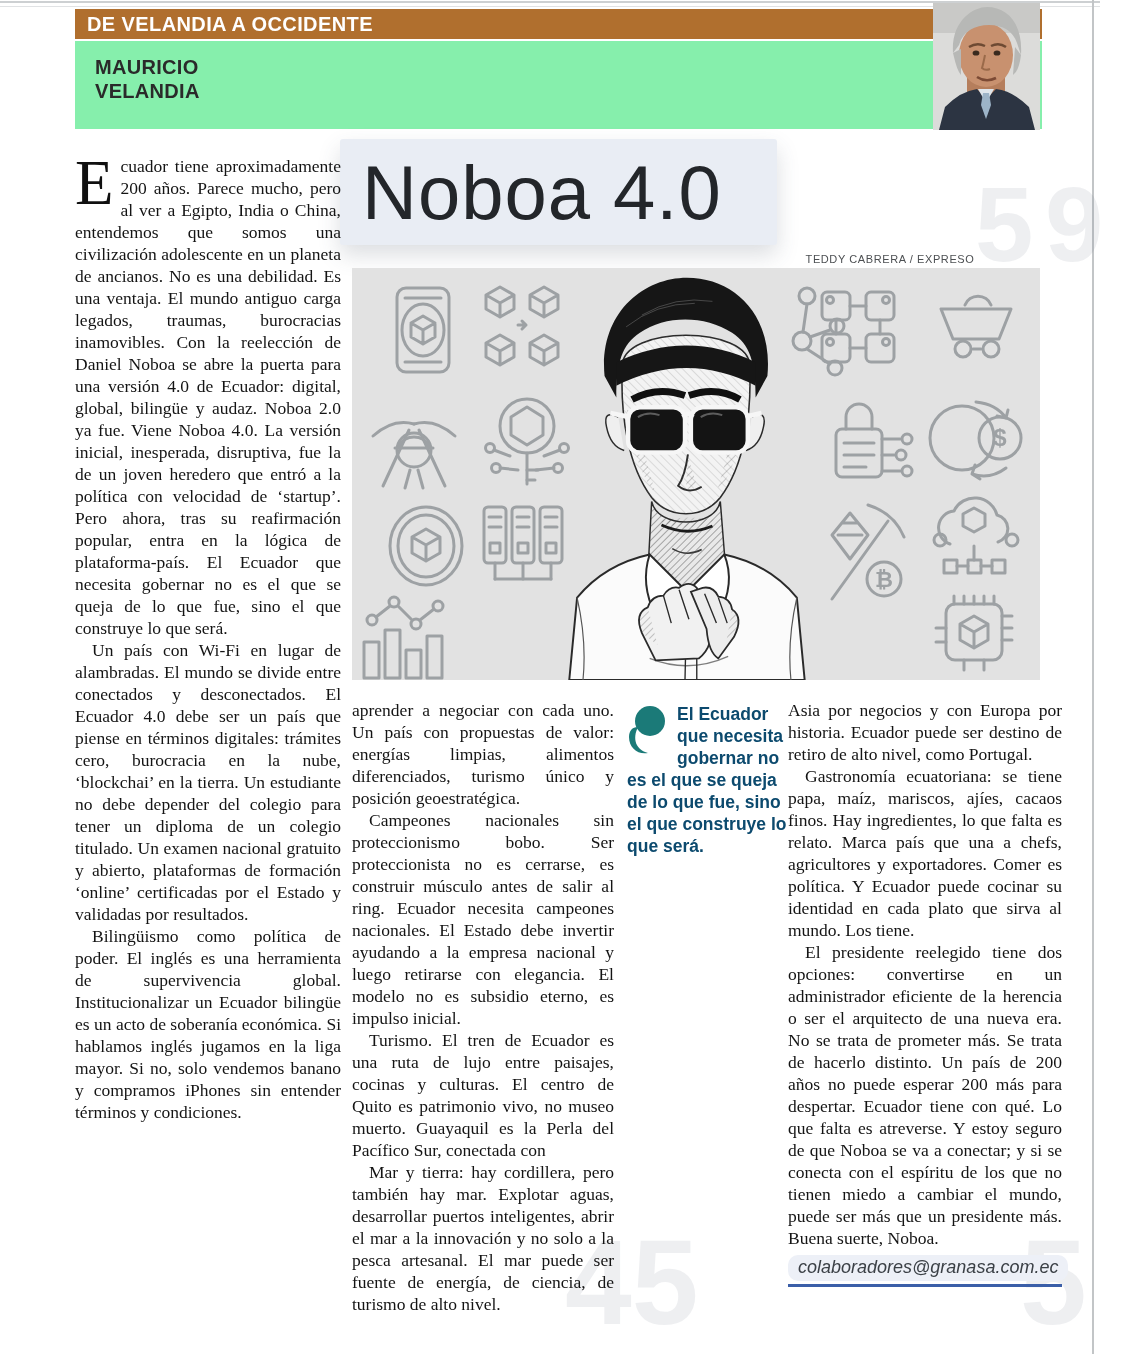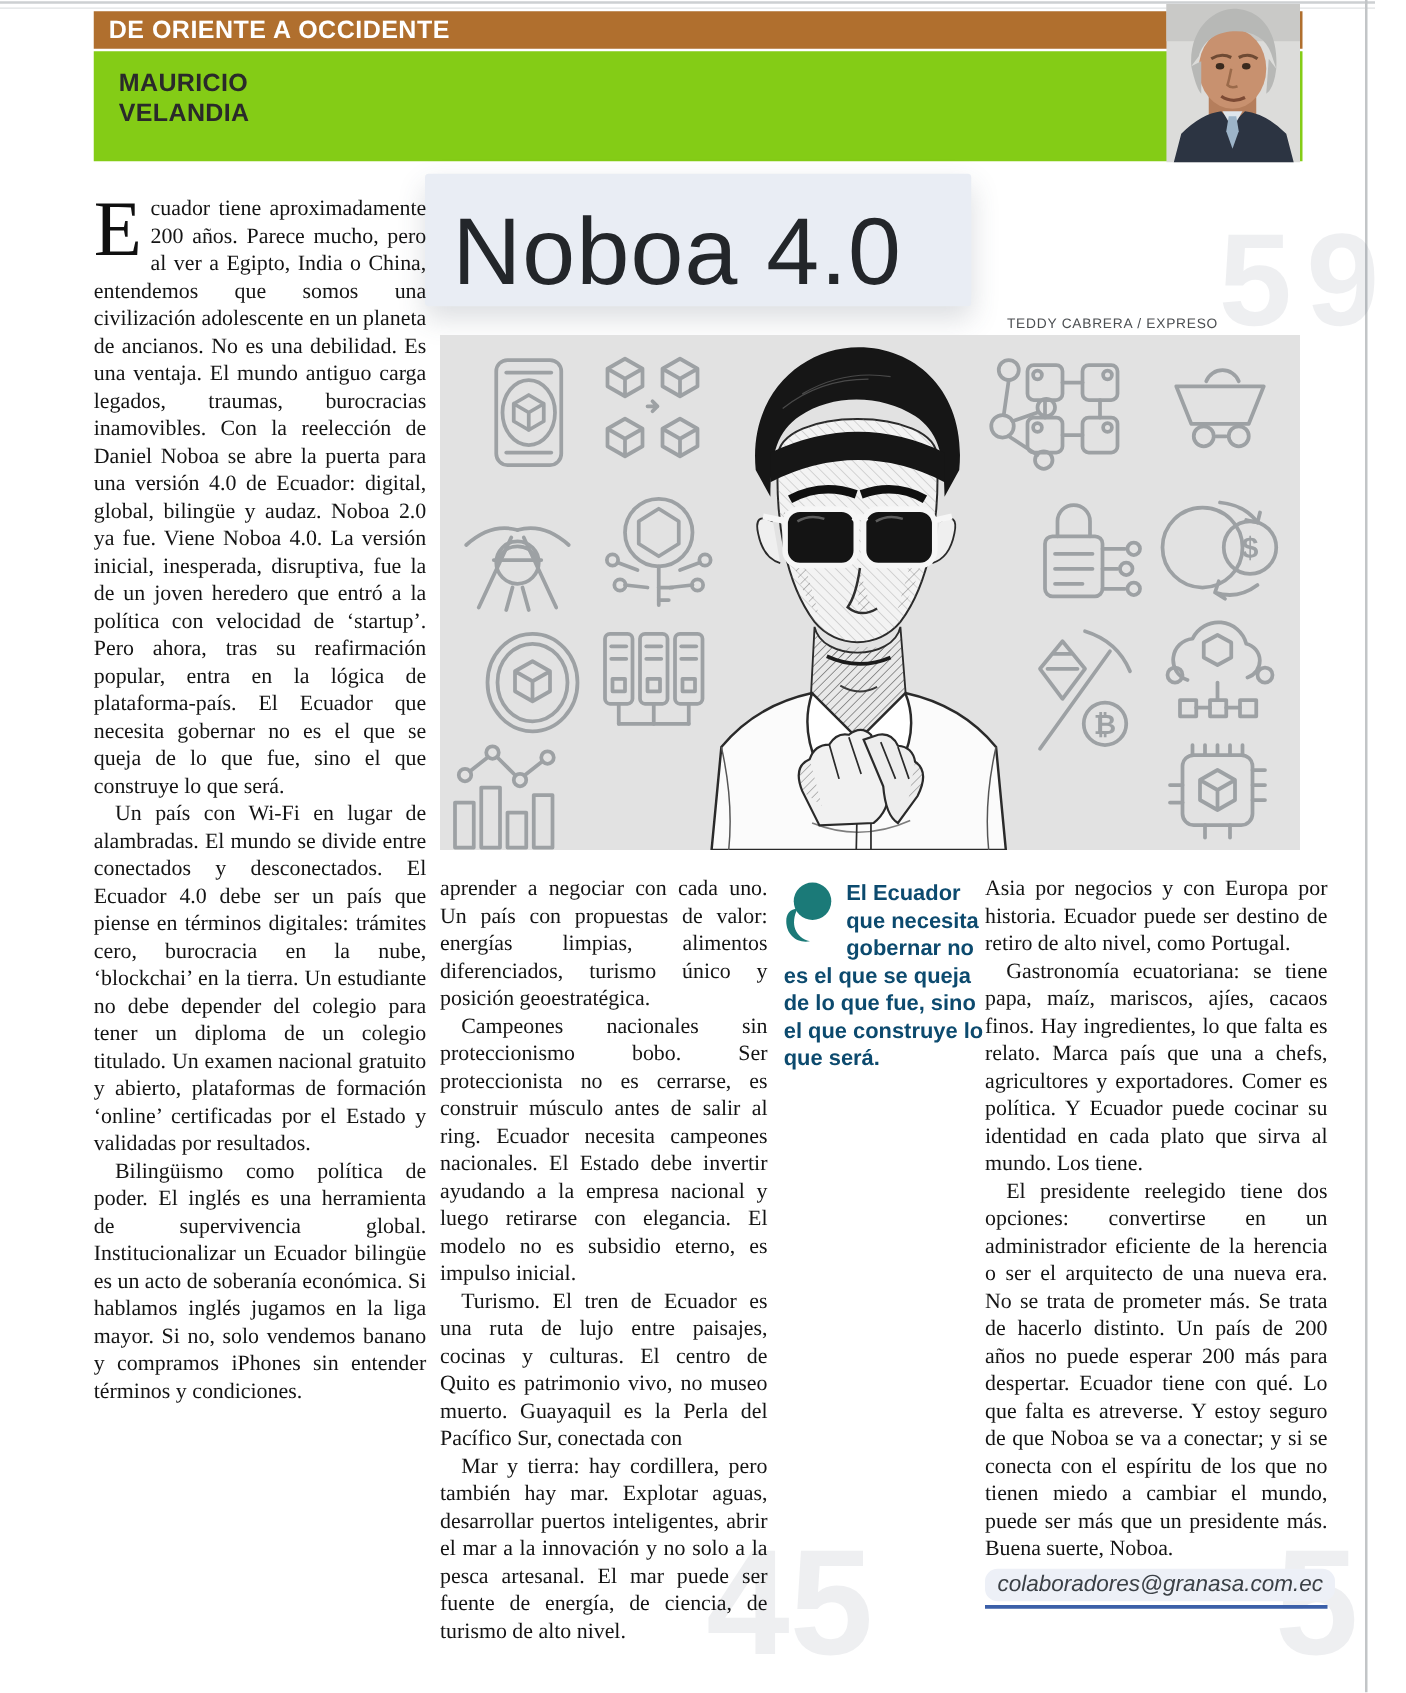--- a/index.html
+++ b/index.html
@@ -19,35 +19,35 @@
     position:absolute; left:75px; top:9px; width:967px; height:30px;
     background:#b06f2e; display:flex; align-items:center;
   }
   .kicker-band span {
     font-family:"Liberation Sans", sans-serif; font-weight:bold;
     font-size:20px; color:#ffffff; letter-spacing:0.4px; padding-left:12px;
     font-stretch: condensed;
   }
   .author-box {
     position:absolute; left:75px; top:41px; width:967px; height:88px;
-    background:#84cc16;
+    background:#86efac;
   }
   .author-name {
     position:absolute; left:20px; top:14px;
     font-family:"Liberation Sans", sans-serif; font-weight:bold;
     font-size:20px; line-height:24px; color:#2a2a2a; letter-spacing:0.3px;
   }
   .author-photo { position:absolute; left:933px; top:3px; width:107px; height:127px; }
 
   
   .title-box {
     position:absolute; left:340px; top:139px; width:437px; height:106px;
     background:#e9edf4; border-radius:3px;
     box-shadow: 0 10px 22px rgba(60,70,90,0.18);
-    display:flex; align-items:flex-end;
+    display:flex; align-items:center;
   }
   .title-box h1 {
     font-family:"Liberation Sans", sans-serif; font-weight:300;
     font-size:76px; color:#23262a; letter-spacing:1px; padding-left:22px;
   }
   .photo-credit {
     position:absolute; left:740px; top:253px; width:300px;
     font-family:Liberation Sans, sans-serif; font-size:11px;
     color:#4c4f52; letter-spacing:0.6px; text-align:center;
   }
@@ -113,21 +113,21 @@
   <div class="top-rule-1"></div>
   <div class="top-rule-2"></div>
   <div class="v-rule"></div>
 
   <div class="ghost tr-a">5</div>
   <div class="ghost tr-b">9</div>
   <div class="ghost bt-a">45</div>
   <div class="ghost bt-b">5</div>
 
   <div class="kicker-band">
-    <span>DE ORIENTE A OCCIDENTE</span>
+    <span>DE VELANDIA A OCCIDENTE</span>
   </div>
   <div class="author-box">
     <div class="author-name">
       <div>MAURICIO</div>
       <div>VELANDIA</div>
     </div>
   </div>
   <div class="author-photo">
     <svg viewBox="0 0 107 127" width="107" height="127">
       <rect x="0" y="0" width="107" height="127" fill="#dcdcda"></rect>

